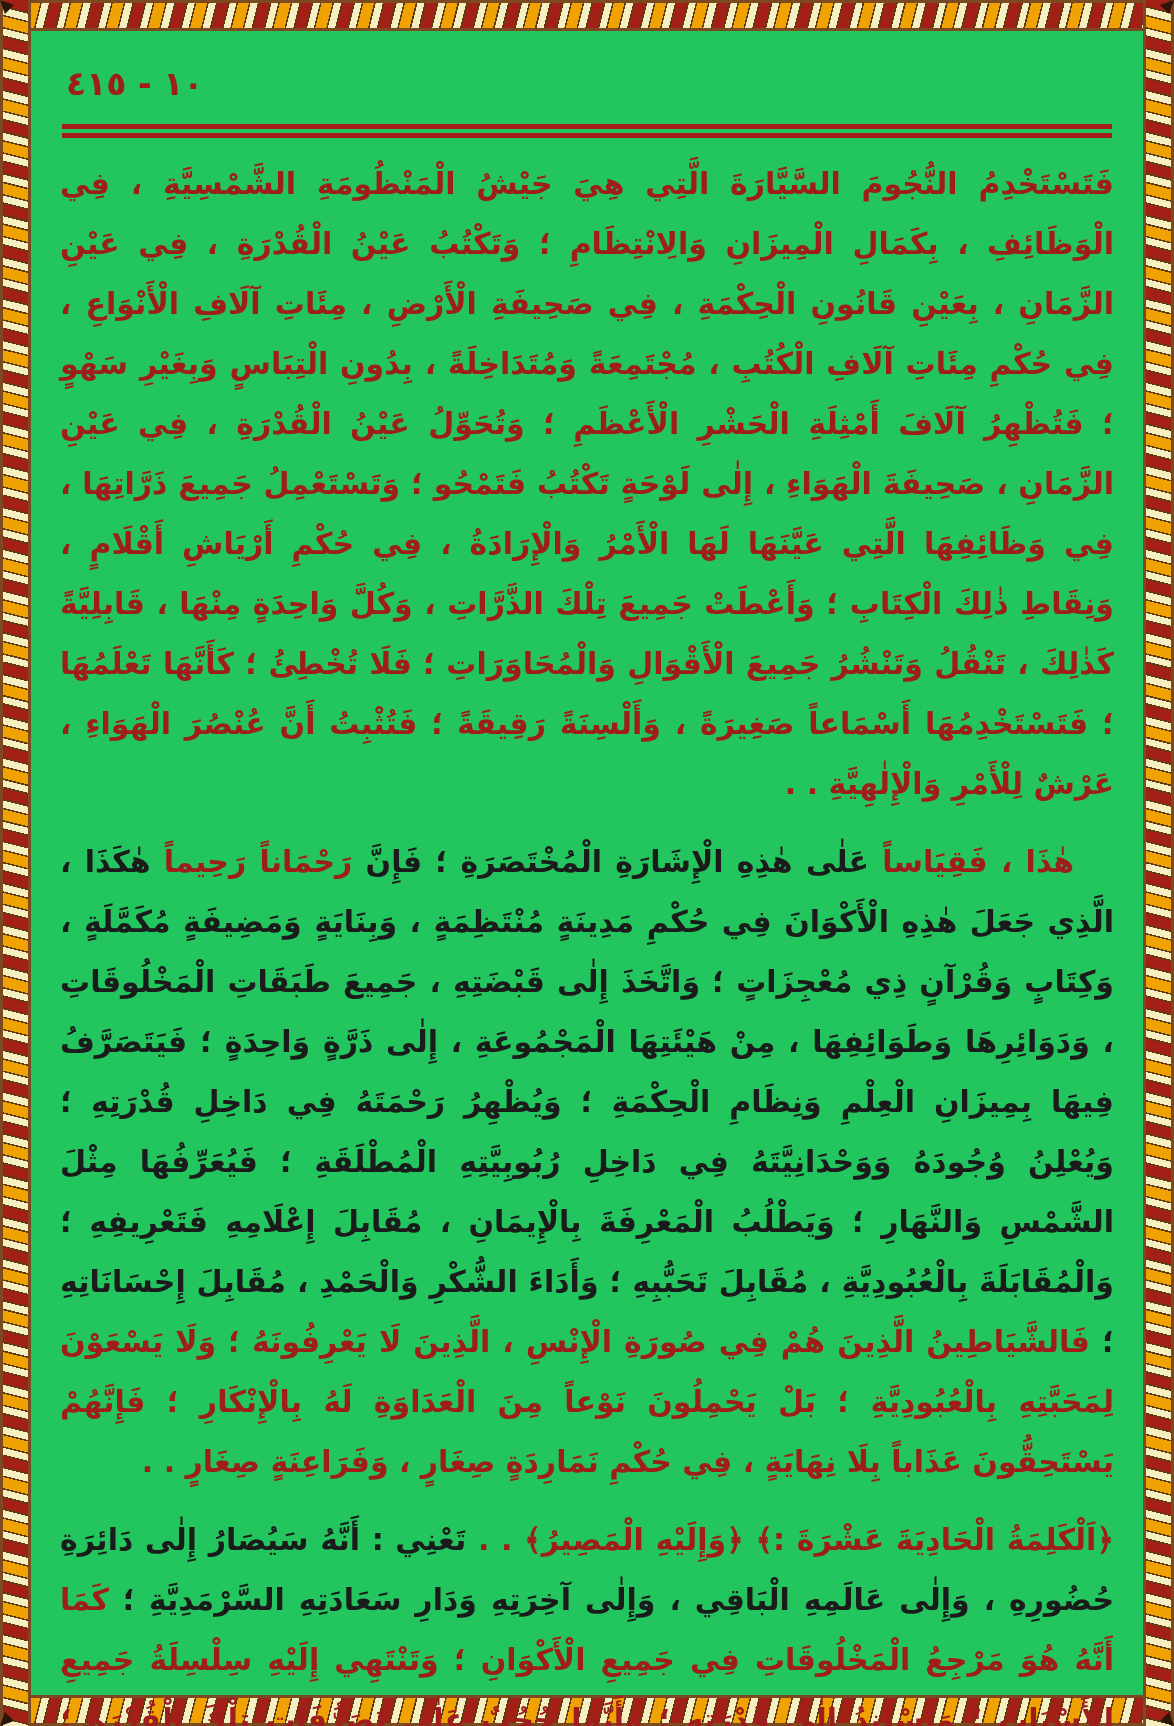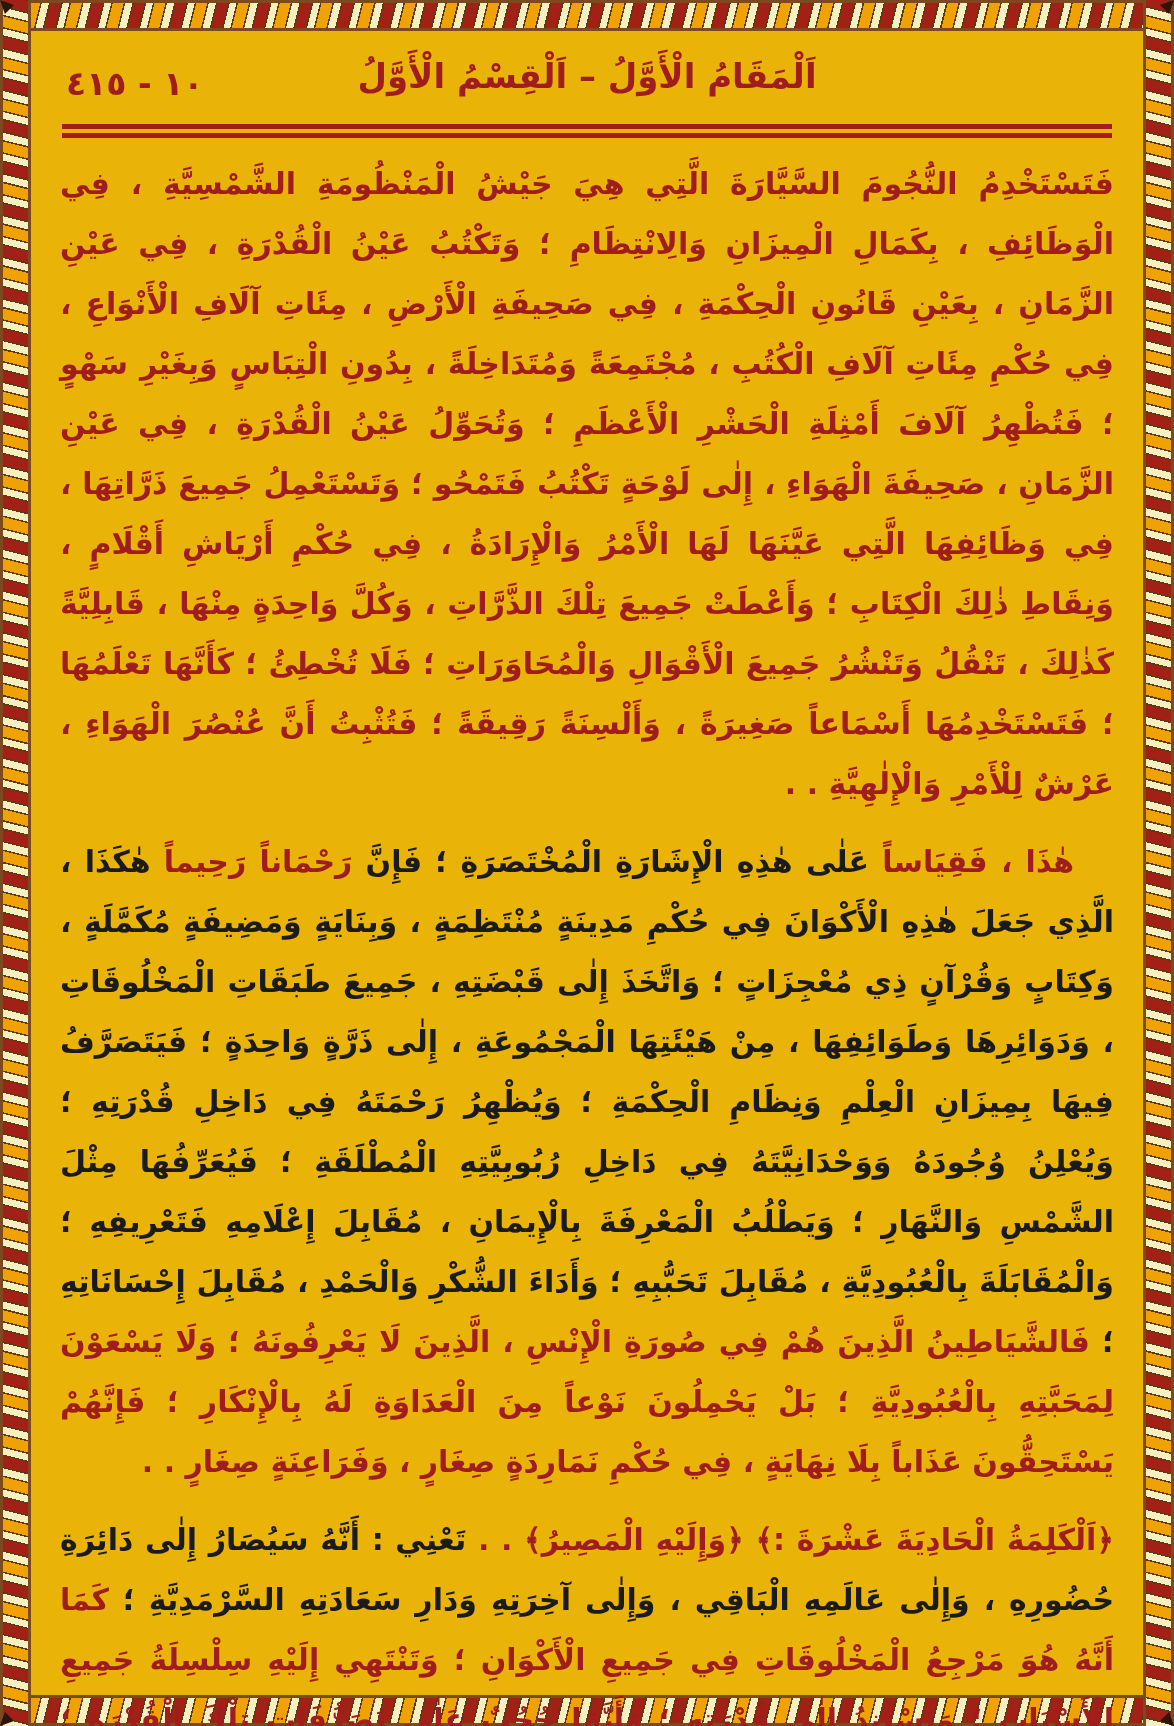--- a/index.html
+++ b/index.html
@@ -4,21 +4,21 @@
 <style>
   html, body {
     margin: 0;
     padding: 0;
     background: #ffffff;
   }
   .page {
     position: relative;
     width: 1174px;
     height: 1726px;
-    background: #eab308;
+    background: #22c55e;
     overflow: hidden;
     font-family: "DejaVu Sans", sans-serif;
   }
 
   
   .edge {
     position: absolute;
     box-sizing: border-box;
   }
   .edge-top, .edge-bottom {
@@ -129,21 +129,20 @@
   <div class="edge edge-left"></div>
   <div class="edge edge-right"></div>
   <div class="corner-ornament corner-tl"></div>
   <div class="corner-ornament corner-tr"></div>
   <div class="corner-ornament corner-bl"></div>
   <div class="corner-ornament corner-br"></div>
 
   <div class="content">
     <div class="header">
       <div class="page-number">١٠ - ٤١٥</div>
-      <h1 class="page-title">اَلْمَقَامُ الْأَوَّلُ – اَلْقِسْمُ الْأَوَّلُ</h1>
     </div>
     <div class="title-divider"></div>
 
     <div class="paragraphs" id="paragraphs">
         <p class="para"><span class="t-red">فَتَسْتَخْدِمُ النُّجُومَ السَّيَّارَةَ الَّتِي هِيَ جَيْشُ الْمَنْظُومَةِ الشَّمْسِيَّةِ ، فِي الْوَظَائِفِ ، بِكَمَالِ الْمِيزَانِ وَالِانْتِظَامِ ؛ وَتَكْتُبُ عَيْنُ الْقُدْرَةِ ، فِي عَيْنِ الزَّمَانِ ، بِعَيْنِ قَانُونِ الْحِكْمَةِ ، فِي صَحِيفَةِ الْأَرْضِ ، مِئَاتِ آلَافِ الْأَنْوَاعِ ، فِي حُكْمِ مِئَاتِ آلَافِ الْكُتُبِ ، مُجْتَمِعَةً وَمُتَدَاخِلَةً ، بِدُونِ الْتِبَاسٍ وَبِغَيْرِ سَهْوٍ ؛ فَتُظْهِرُ آلَافَ أَمْثِلَةِ الْحَشْرِ الْأَعْظَمِ ؛ وَتُحَوِّلُ عَيْنُ الْقُدْرَةِ ، فِي عَيْنِ الزَّمَانِ ، صَحِيفَةَ الْهَوَاءِ ، إِلٰى لَوْحَةٍ تَكْتُبُ فَتَمْحُو ؛ وَتَسْتَعْمِلُ جَمِيعَ ذَرَّاتِهَا ، فِي وَظَائِفِهَا الَّتِي عَيَّنَهَا لَهَا الْأَمْرُ وَالْإِرَادَةُ ، فِي حُكْمِ أَرْيَاشِ أَقْلَامٍ ، وَنِقَاطِ ذٰلِكَ الْكِتَابِ ؛ وَأَعْطَتْ جَمِيعَ تِلْكَ الذَّرَّاتِ ، وَكُلَّ وَاحِدَةٍ مِنْهَا ، قَابِلِيَّةً كَذٰلِكَ ، تَنْقُلُ وَتَنْشُرُ جَمِيعَ الْأَقْوَالِ وَالْمُحَاوَرَاتِ ؛ فَلَا تُخْطِئُ ؛ كَأَنَّهَا تَعْلَمُهَا ؛ فَتَسْتَخْدِمُهَا أَسْمَاعاً صَغِيرَةً ، وَأَلْسِنَةً رَقِيقَةً ؛ فَتُثْبِتُ أَنَّ عُنْصُرَ الْهَوَاءِ ، عَرْشٌ لِلْأَمْرِ وَالْإِلٰهِيَّةِ . .</span></p>
         <p class="para indent"><span class="t-red">هٰذَا ، فَقِيَاساً </span><span class="t-black">عَلٰى هٰذِهِ الْإِشَارَةِ الْمُخْتَصَرَةِ ؛ فَإِنَّ </span><span class="t-red">رَحْمَاناً رَحِيماً </span><span class="t-black">هٰكَذَا ، الَّذِي جَعَلَ هٰذِهِ الْأَكْوَانَ فِي حُكْمِ مَدِينَةٍ مُنْتَظِمَةٍ ، وَبِنَايَةٍ وَمَضِيفَةٍ مُكَمَّلَةٍ ، وَكِتَابٍ وَقُرْآنٍ ذِي مُعْجِزَاتٍ ؛ وَاتَّخَذَ إِلٰى قَبْضَتِهِ ، جَمِيعَ طَبَقَاتِ الْمَخْلُوقَاتِ ، وَدَوَائِرِهَا وَطَوَائِفِهَا ، مِنْ هَيْئَتِهَا الْمَجْمُوعَةِ ، إِلٰى ذَرَّةٍ وَاحِدَةٍ ؛ فَيَتَصَرَّفُ فِيهَا بِمِيزَانِ الْعِلْمِ وَنِظَامِ الْحِكْمَةِ ؛ وَيُظْهِرُ رَحْمَتَهُ فِي دَاخِلِ قُدْرَتِهِ ؛ وَيُعْلِنُ وُجُودَهُ وَوَحْدَانِيَّتَهُ فِي دَاخِلِ رُبُوبِيَّتِهِ الْمُطْلَقَةِ ؛ فَيُعَرِّفُهَا مِثْلَ الشَّمْسِ وَالنَّهَارِ ؛ وَيَطْلُبُ الْمَعْرِفَةَ بِالْإِيمَانِ ، مُقَابِلَ إِعْلَامِهِ فَتَعْرِيفِهِ ؛ وَالْمُقَابَلَةَ بِالْعُبُودِيَّةِ ، مُقَابِلَ تَحَبُّبِهِ ؛ وَأَدَاءَ الشُّكْرِ وَالْحَمْدِ ، مُقَابِلَ إِحْسَانَاتِهِ ؛ </span><span class="t-red">فَالشَّيَاطِينُ الَّذِينَ هُمْ فِي صُورَةِ الْإِنْسِ ، الَّذِينَ لَا يَعْرِفُونَهُ ؛ وَلَا يَسْعَوْنَ لِمَحَبَّتِهِ بِالْعُبُودِيَّةِ ؛ بَلْ يَحْمِلُونَ نَوْعاً مِنَ الْعَدَاوَةِ لَهُ بِالْإِنْكَارِ ؛ فَإِنَّهُمْ يَسْتَحِقُّونَ عَذَاباً بِلَا نِهَايَةٍ ، فِي حُكْمِ نَمَارِدَةٍ صِغَارٍ ، وَفَرَاعِنَةٍ صِغَارٍ . .</span></p>
         <p class="para"><span class="t-red">﴿اَلْكَلِمَةُ الْحَادِيَةَ عَشْرَةَ :﴾ ﴿وَإِلَيْهِ الْمَصِيرُ﴾ . . </span><span class="t-black">تَعْنِي : أَنَّهُ سَيُصَارُ إِلٰى دَائِرَةِ حُضُورِهِ ، وَإِلٰى عَالَمِهِ الْبَاقِي ، وَإِلٰى آخِرَتِهِ وَدَارِ سَعَادَتِهِ السَّرْمَدِيَّةِ ؛ </span><span class="t-red">كَمَا أَنَّهُ هُوَ مَرْجِعُ الْمَخْلُوقَاتِ فِي جَمِيعِ الْأَكْوَانِ ؛ وَتَنْتَهِي إِلَيْهِ سِلْسِلَةُ جَمِيعِ الْأَسْبَابِ ؛ وَتَسْتَنِدُ إِلٰى قُدْرَتِهِ ؛ وَأَنَّهَا حُجُبٌ عَلٰى تَصَرُّفَاتِ تِلْكَ الْقُدْرَةِ ؛ وَأَنَّ جَمِيعَ الْأَسْبَابِ الظَّاهِرِيَّةِ ، هِيَ أَغْطِيَةٌ</span></p>
       </div>
   </div>
 </div>

